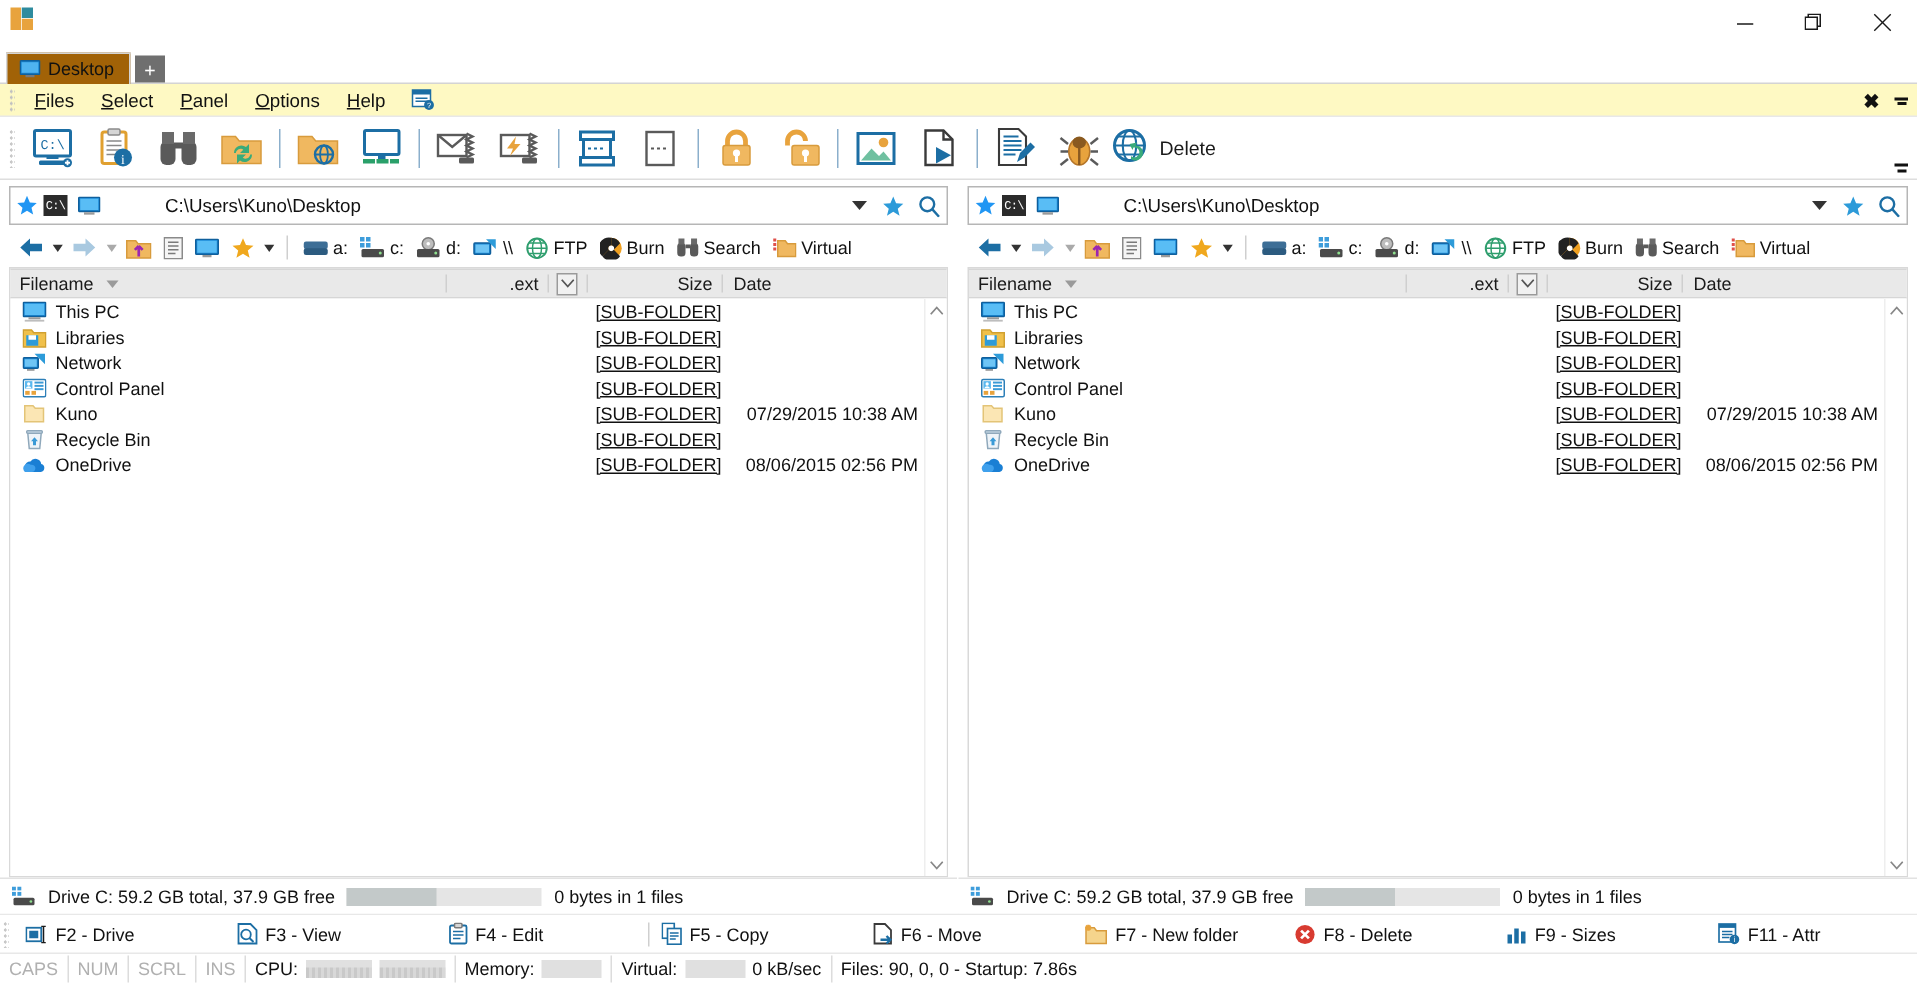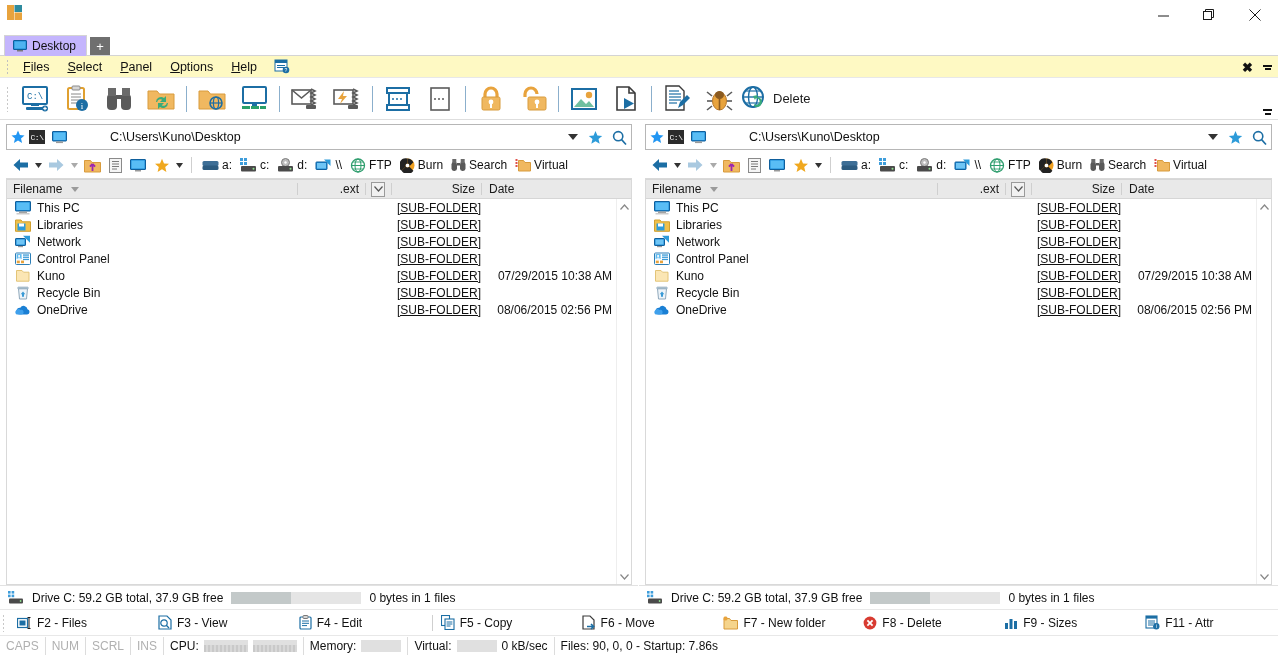--- a/index.html
+++ b/index.html
@@ -24,21 +24,21 @@
   .win-buttons { position: absolute; right: 0; top: 0; display: flex; }
   .win-btn {
     width: 46px; height: 30px; display: flex; align-items: center; justify-content: center;
     color: #1a1a1a;
   }
 
   
   .tabstrip { height: 25px; min-height:25px; display: flex; align-items: flex-end; background:#fff; padding-left: 4px; }
   .tab {
     height: 21px; display: flex; align-items: center; gap: 5px;
-    padding: 0 10px 0 8px; background: #c4b5fd; border: 1px solid #d4d4d4; border-bottom: none;
+    padding: 0 10px 0 8px; background: #a16207; border: 1px solid #d4d4d4; border-bottom: none;
     font-size: 12px; position: relative; top: 1px;
   }
   .tab .tab-label { color:#111; }
   .tab-add {
     width: 20px; height: 18px; margin-left: 3px; background: #6f6f6f; color: #ffffff;
     display:flex; align-items:center; justify-content:center; font-size: 13px; line-height: 1;
     position: relative; top: 0px;
   }
   .tabline { height:1px; background:#d4d4d4; }
 
@@ -1207,21 +1207,21 @@
     <div class="fn-btn">
       <span>
         <svg width="15" height="12" viewBox="0 0 15 12">
           <rect x="0.5" y="1.5" width="10" height="9" fill="#fff" stroke="#1c6ea4" stroke-width="1.2"></rect>
           <rect x="2.5" y="3.5" width="6" height="5" fill="#1c6ea4"></rect>
           <line x1="12" y1="0.5" x2="12" y2="11.5" stroke="#1a1a1a"></line>
           <line x1="10.5" y1="0.5" x2="13.5" y2="0.5" stroke="#1a1a1a"></line>
           <line x1="10.5" y1="11.5" x2="13.5" y2="11.5" stroke="#1a1a1a"></line>
         </svg>
       </span>
-      <span>F2 - Files</span>
+      <span>F2 - Drive</span>
     </div>
     <div class="fn-btn">
       <span>
         <svg width="14" height="15" viewBox="0 0 14 15">
           <path d="M1 1h8l4 4v9H1z" fill="#fff" stroke="#1c6ea4" stroke-width="1.2"></path>
           <circle cx="6" cy="8" r="3.2" fill="none" stroke="#1c6ea4" stroke-width="1.2"></circle>
           <line x1="8.3" y1="10.3" x2="11" y2="13" stroke="#1c6ea4" stroke-width="1.3"></line>
         </svg>
       </span>
       <span>F3 - View</span>

